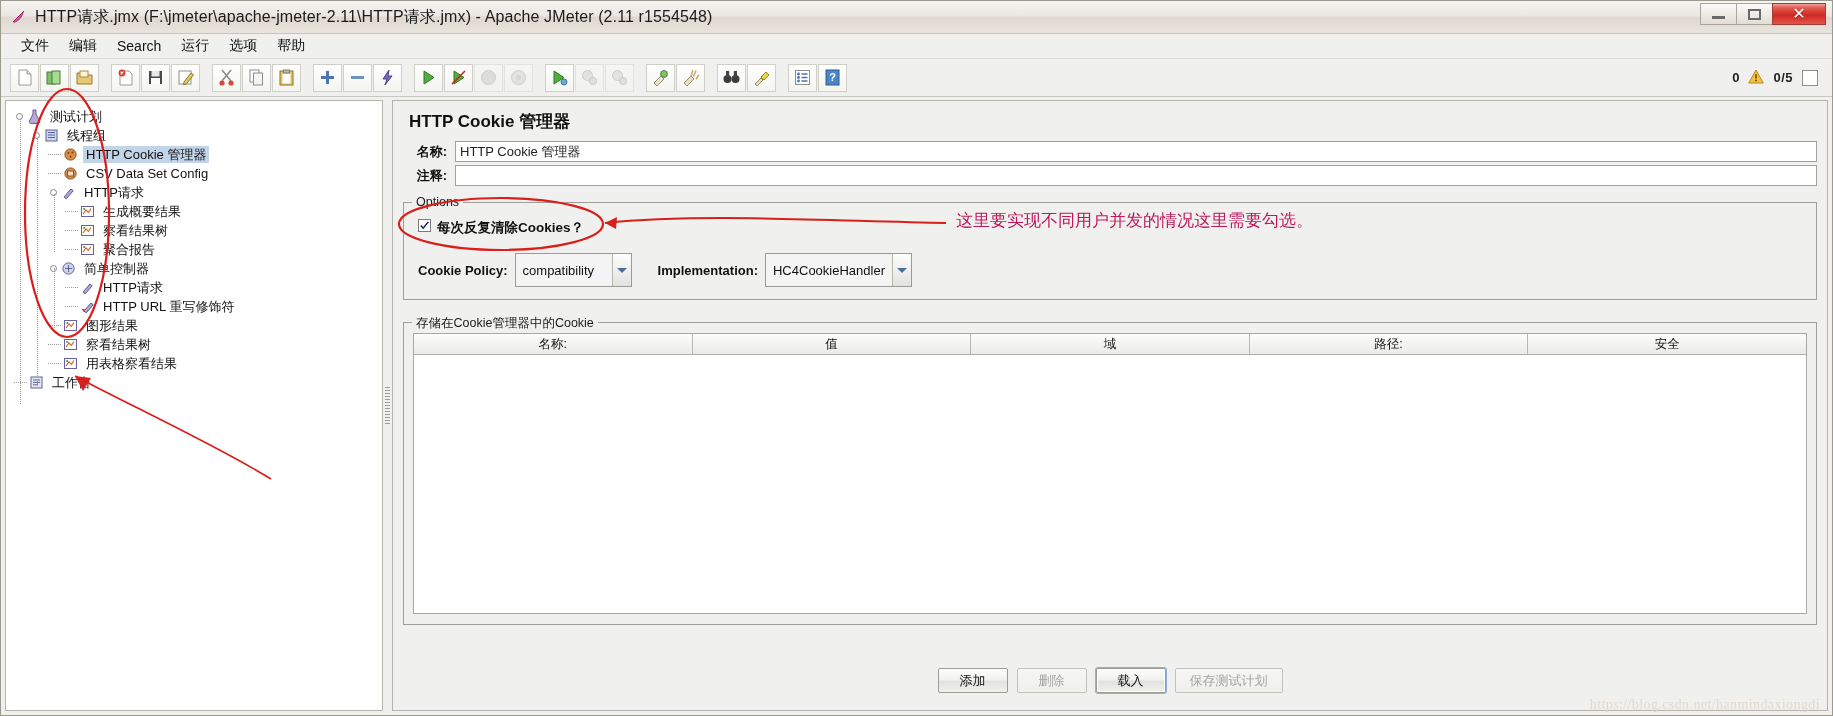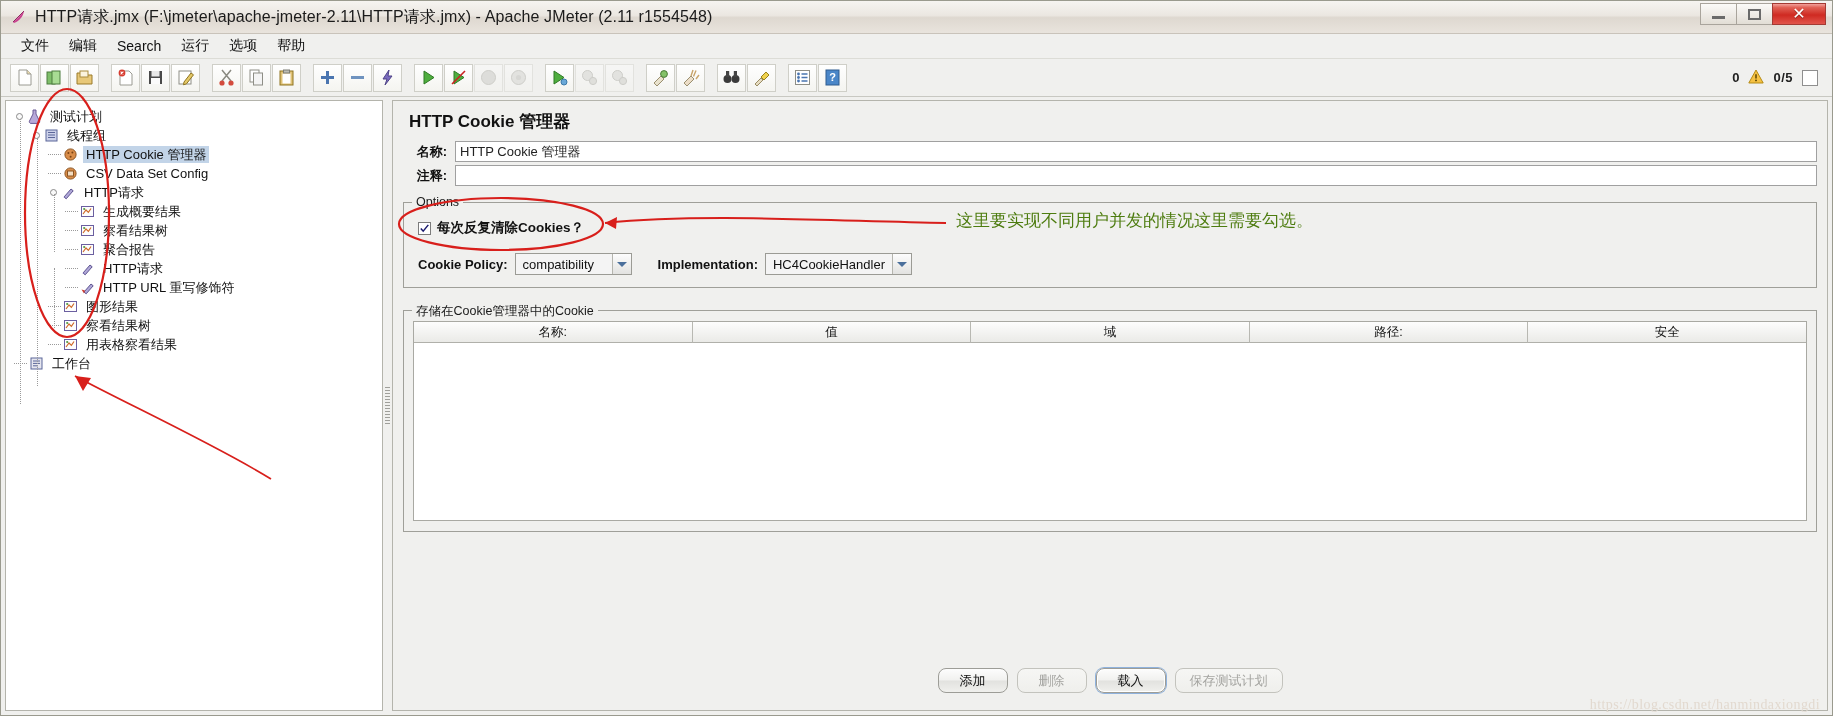--- a/index.html
+++ b/index.html
@@ -218,41 +218,41 @@
   }
   .group > .group-title {
     position: absolute;
     top: -8px; left: 8px;
     background: #f0f0ee;
     padding: 0 4px;
     font-size: 12.5px;
     color: #1a1a1a;
   }
   .opt-check-row {
-    display: flex; align-items: center;
+    display: flex; align-items: flex-start;
     margin: 2px 0 16px 2px;
   }
   .jcheck {
     width: 13px; height: 13px;
     border: 1px solid #7c7c7c;
     background: #ffffff;
     margin-right: 6px;
     display: flex; align-items: center; justify-content: center;
     flex: 0 0 auto;
   }
   .jcheck .tick {
     width: 9px; height: 9px;
   }
   .opt-label { font-size: 13.5px; font-weight: bold; color: #111; }
 
   .combo-row { display: flex; align-items: center; margin-left: 2px; }
   .combo-label { font-size: 13px; font-weight: bold; color: #111; margin-right: 7px; }
   .combo {
     display: flex; align-items: stretch;
-    height: 22px;
+    height: 34px;
     border: 1px solid #9b9b95;
     background: linear-gradient(to bottom,#ffffff,#ececed);
     justify-content: space-between;
   }
   .combo .val {
     min-width: 96px;
     padding: 0 7px;
     display: flex; align-items: center;
     font-size: 13px; color: #111;
     background: #f4f4f4;
@@ -268,21 +268,21 @@
     border-left: 5px solid transparent;
     border-right: 5px solid transparent;
     border-top: 5px solid #4a6f9b;
   }
   .spacer-24 { width: 26px; }
 
   
   .group.table-group {
     margin-top: 22px;
     padding: 10px 9px 10px 9px;
-    height: 222px;
+    height: 303px;
   }
   .jtable {
     width: 100%;
     border: 1px solid #a9a9a3;
     background: #ffffff;
     height: 100%;
     display: flex; flex-direction: column;
   }
   .jt-head { display: flex; height: 21px; flex: 0 0 auto; }
   .jt-th {
@@ -300,41 +300,41 @@
     position: absolute;
     left: 0; right: 0; bottom: 17px;
     display: flex; align-items: center; justify-content: center;
     gap: 9px;
   }
   .jbtn {
     min-width: 70px;
     height: 25px;
     padding: 0 14px;
     border: 1px solid #9d9d97;
-    border-radius: 8px;
+    border-radius: 2px;
     background: linear-gradient(to bottom,#fdfdfd 0%,#f1f1ef 48%,#e2e2df 52%,#f0f0ed 100%);
     font-size: 13px; color: #111;
     display: flex; align-items: center; justify-content: center;
     cursor: default;
     font-family: "Liberation Sans", sans-serif;
   }
   .jbtn.disabled { color: #a4a4a0; border-color: #c3c3bd;
                    background: linear-gradient(to bottom,#f6f6f4,#efefec); }
   .jbtn.focusring { box-shadow: inset 0 0 0 1px #ffffff, 0 0 0 1px #8fb2dd; }
 
   
   .annot-layer {
     position: absolute; left: 0; top: 0;
     width: 1833px; height: 716px;
     pointer-events: none;
     z-index: 40;
   }
   .annot-text {
     position: absolute;
-    color: #4d7c0f;
+    color: #be185d;
     white-space: nowrap;
   }
   #ann-check { left: 955px; top: 208px; font-size: 17px; }
   #ann-tree  { left: 255px; top: 481px; font-size: 17px;
                font-family: "Liberation Serif", serif; }
 
   
   .watermark {
     position: absolute;
     right: 12px; bottom: 2px;
@@ -672,20 +672,32 @@
           <div class="tnode" style="padding-left: 51px;">
             <span class="dash"></span>
             <span class="nicon">
               <svg width="15" height="15" viewBox="0 0 15 15">
                 <rect x="1.5" y="2.5" width="12" height="10" fill="#fdfdfd" stroke="#6b5fa0"></rect>
                 <path d="M3 10l3-4 2.4 2.4L11 4.5" stroke="#d06a2a" stroke-width="1.2" fill="none"></path>
                 <circle cx="4.2" cy="5" r="1.1" fill="#4f9a3f"></circle>
               </svg>
             </span>
             <span class="lbl">聚合报告</span>
+          </div>
+          <div class="tnode" style="padding-left: 34px;">
+            <span class="handle">
+              <span class="knob"></span>
+            </span>
+            <span class="nicon">
+              <svg width="15" height="15" viewBox="0 0 15 15">
+                <circle cx="7.5" cy="7.5" r="5.6" fill="#cfd3e8" stroke="#5b6699"></circle>
+                <path d="M4 7.5h7M7.5 4v7" stroke="#5b6699"></path>
+              </svg>
+            </span>
+            <span class="lbl">简单控制器</span>
           </div>
           <div class="tnode" style="padding-left: 51px;">
             <span class="dash"></span>
             <span class="nicon">
               <svg width="15" height="15" viewBox="0 0 15 15">
                 <path d="M3 12l7-8 2.2 1.8-7 8z" fill="#b0a8d8" stroke="#5e5490"></path>
                 <path d="M2.4 12.8l1.3-1.4 1.2 1z" fill="#8a7fbf"></path>
               </svg>
             </span>
             <span class="lbl">HTTP请求</span>

